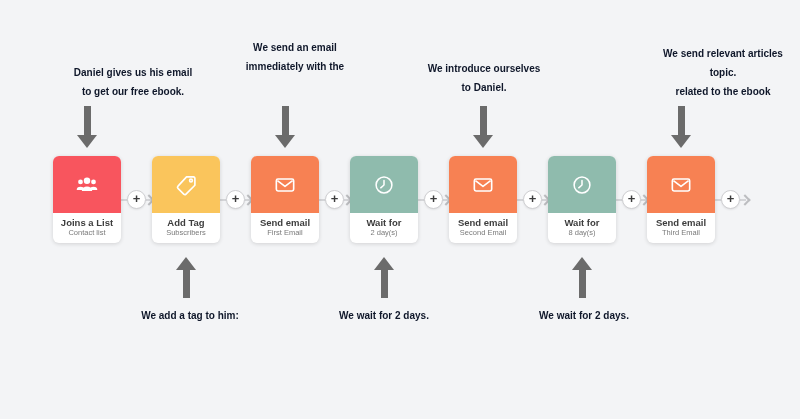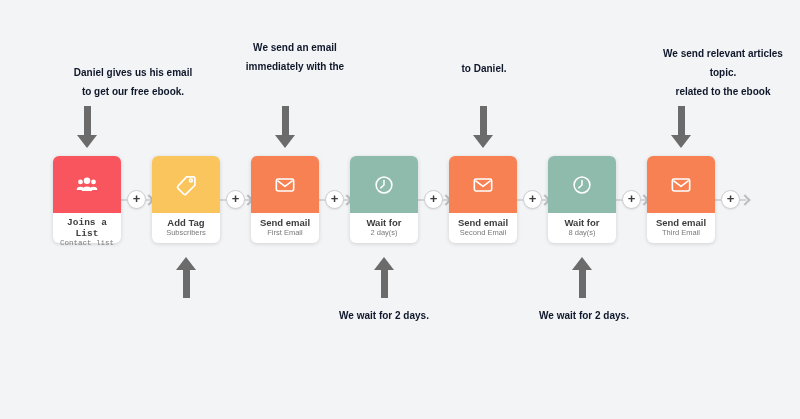--- a/index.html
+++ b/index.html
@@ -53,20 +53,21 @@
 
 <div class="note" style="left:101px;top:63px;margin-left:32px;">
   <div>Daniel gives us his email</div>
   <div>to get our free ebook.</div>
 </div>
 <div class="note" style="left:295px;top:38px;">
   <div>We send an email</div>
   <div>immediately with the</div>
 </div>
 <div class="note" style="left:484px;top:59px;">
+  <div>We introduce ourselves</div>
   <div>to Daniel.</div>
 </div>
 <div class="note" style="left:723px;top:44px;">
   <div>We send relevant articles</div>
   <div>topic.</div>
   <div>related to the ebook</div>
 </div>
 
 <div class="big-arrow down" style="left:87px;top:106px;">
     <div class="stem"></div>
@@ -96,21 +97,21 @@
 <span class="chev" style="left:741px;"></span>
 
 <div class="plus-btn" style="left:127px;">+</div>
 <div class="plus-btn" style="left:226px;">+</div>
 <div class="plus-btn" style="left:325px;">+</div>
 <div class="plus-btn" style="left:424px;">+</div>
 <div class="plus-btn" style="left:523px;">+</div>
 <div class="plus-btn" style="left:622px;">+</div>
 <div class="plus-btn" style="left:721px;">+</div>
 
-<div class="card" style="left:53px;font-family:Liberation Mono, monospace;">
+<div class="card" style="left:53px;">
   <div class="card-top" style="background: rgb(248, 85, 94);">
     <span>
       <svg class="icon-svg" width="26" height="26" viewBox="0 0 24 24" fill="#ffffff">
         <circle cx="6" cy="9.2" r="2.2"></circle>
           <circle cx="18" cy="9.2" r="2.2"></circle>
         <path d="M2.5 16.5a3.5 3 0 0 1 7 0z"></path>
           <path d="M14.5 16.5a3.5 3 0 0 1 7 0z"></path>
         <circle cx="12" cy="8" r="3"></circle>
           <path d="M7.2 17.5a4.8 4.2 0 0 1 9.6 0z"></path>
       </svg>
@@ -219,19 +220,20 @@
 <div class="big-arrow up" style="left:384px;top:257px;">
     <div class="head-up"></div>
     <div class="stem"></div>
   </div>
 <div class="big-arrow up" style="left:582px;top:257px;">
     <div class="head-up"></div>
     <div class="stem"></div>
   </div>
 
 <div class="note" style="left:190px;top:306px;">
+  <div>We add a tag to him:</div>
 </div>
 <div class="note" style="left:384px;top:306px;">
   <div>We wait for 2 days.</div>
 </div>
 <div class="note" style="left:584px;top:306px;">
   <div>We wait for 2 days.</div>
 </div>
 
 </body></html>

